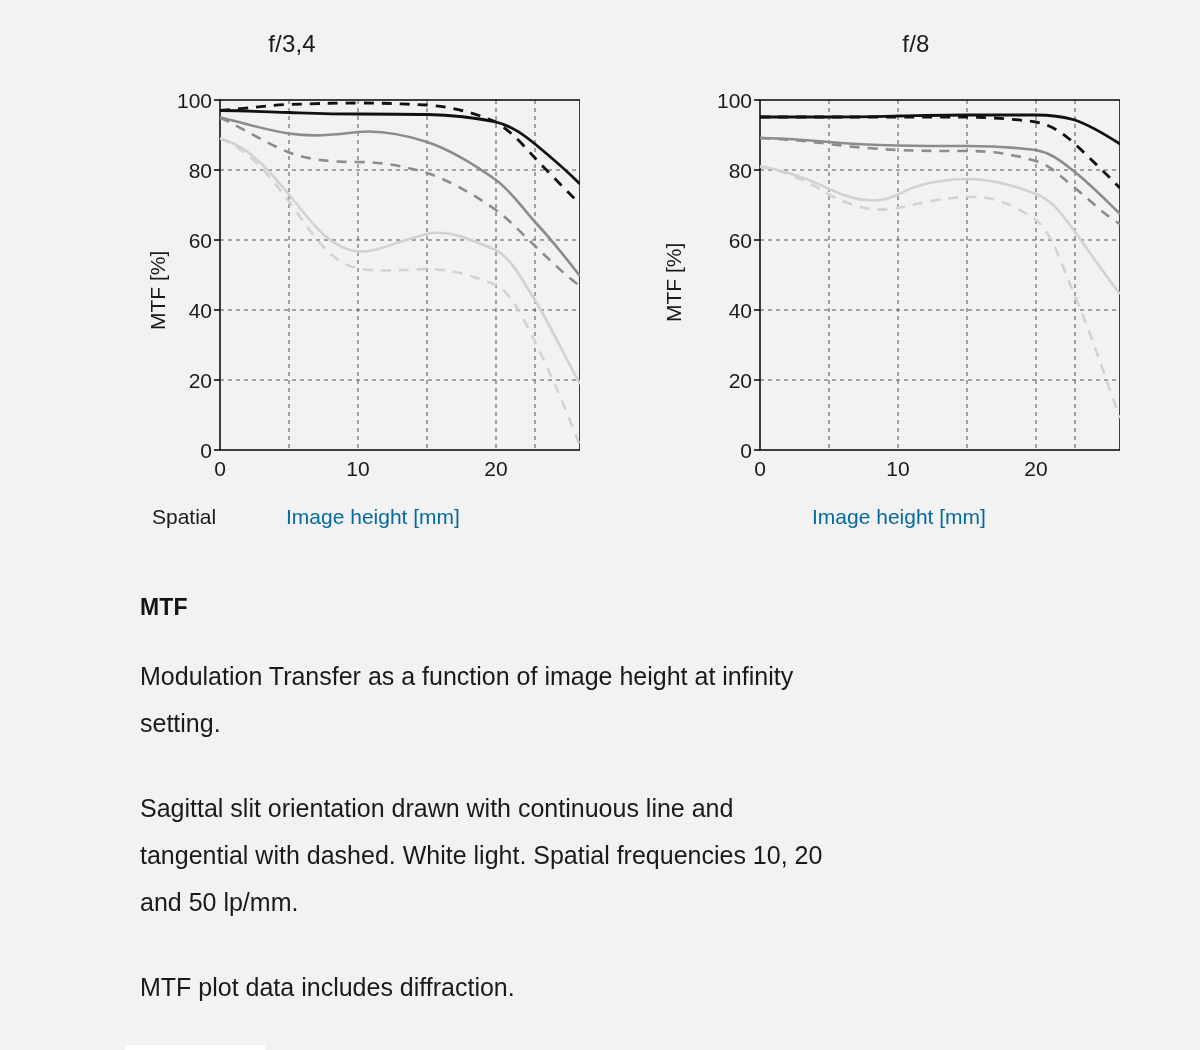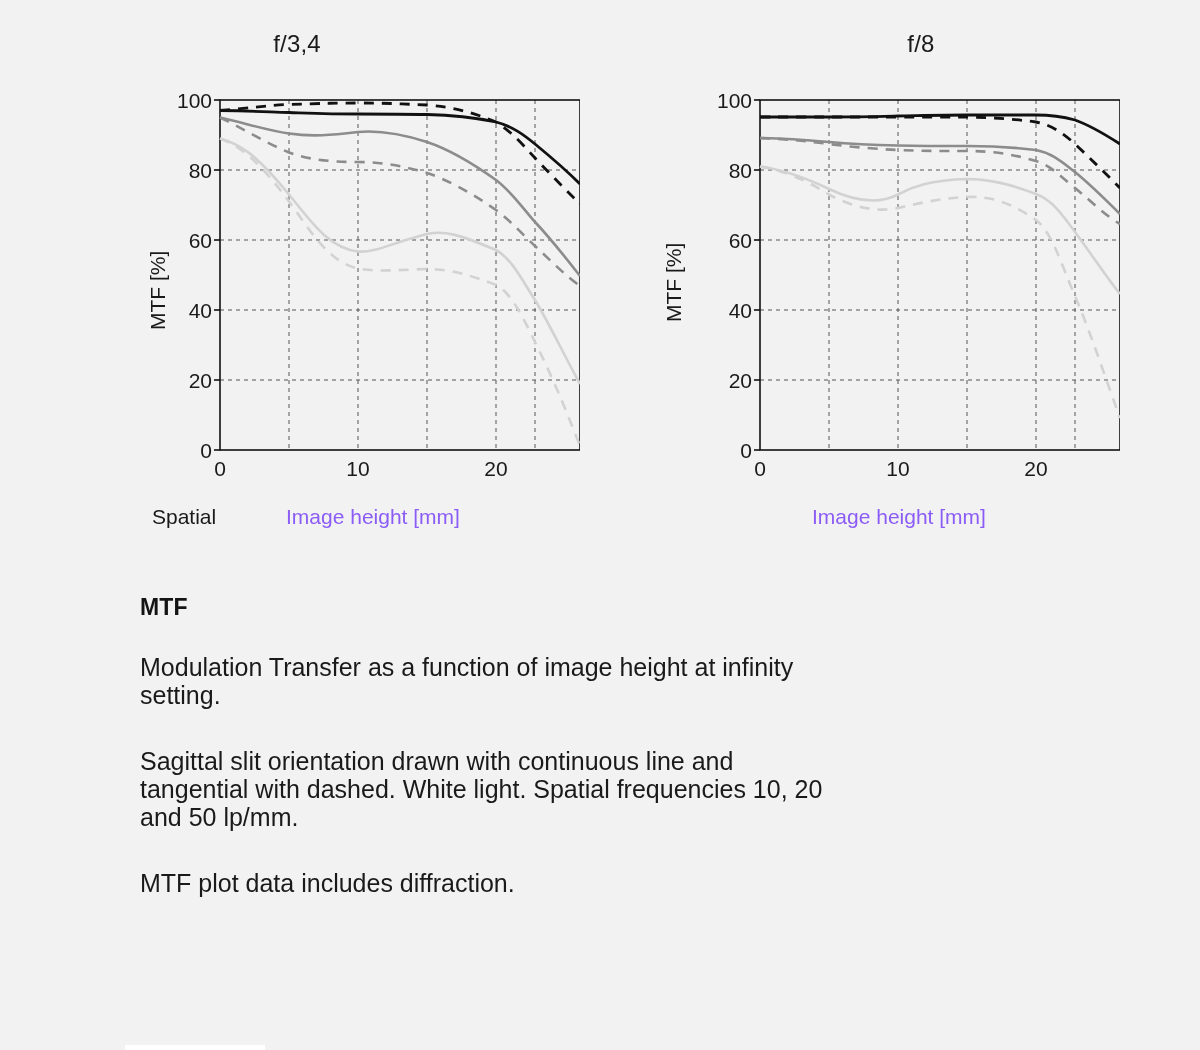--- a/index.html
+++ b/index.html
@@ -26,21 +26,20 @@
     position: absolute;
     top: 0;
     left: 0;
     width: 1200px;
     height: 560px;
   }
   .chart-block {
     position: absolute;
     top: 0;
     height: 560px;
-    padding-left: 10px;
   }
   .chart-block.left  { left: 0px;   width: 600px; }
   .chart-block.right { left: 600px; width: 600px; }
 
   .chart-title {
     position: absolute;
     top: 30px;
     width: 100%;
     text-align: center;
     font-size: 24px;
@@ -65,21 +64,21 @@
 
   .plot-wrap {
     position: absolute;
   }
   .chart-block.left .plot-wrap  { left: 160px; top: 80px; }
   .chart-block.right .plot-wrap { left: 80px;  top: 80px; }
 
   .xlabel {
     position: absolute;
     font-size: 21px;
-    color: #8b5cf6;
+    color: #0369a1;
     white-space: nowrap;
   }
   .chart-block.left .xlabel   { left: 286px; top: 505px; }
   .chart-block.right .xlabel  { left: 212px; top: 505px; }
   .infinity-label {
     position: absolute;
     left: 152px;
     top: 505px;
     font-size: 21px;
     color: #1a1a1a;
@@ -95,21 +94,21 @@
   }
   .mtf-heading {
     font-size: 23px;
     font-weight: bold;
     color: #141414;
     margin: 6px 0 32px 0;
     letter-spacing: 0.2px;
   }
   .para {
     font-size: 25px;
-    line-height: 28px;
+    line-height: 47px;
     color: #1a1a1a;
     margin: 0 0 38px 0;
     font-weight: 300;
   }
   .para:last-child { margin-bottom: 0; }
 
   .bottom-strip {
     position: absolute;
     left: 125px;
     top: 1045px;

